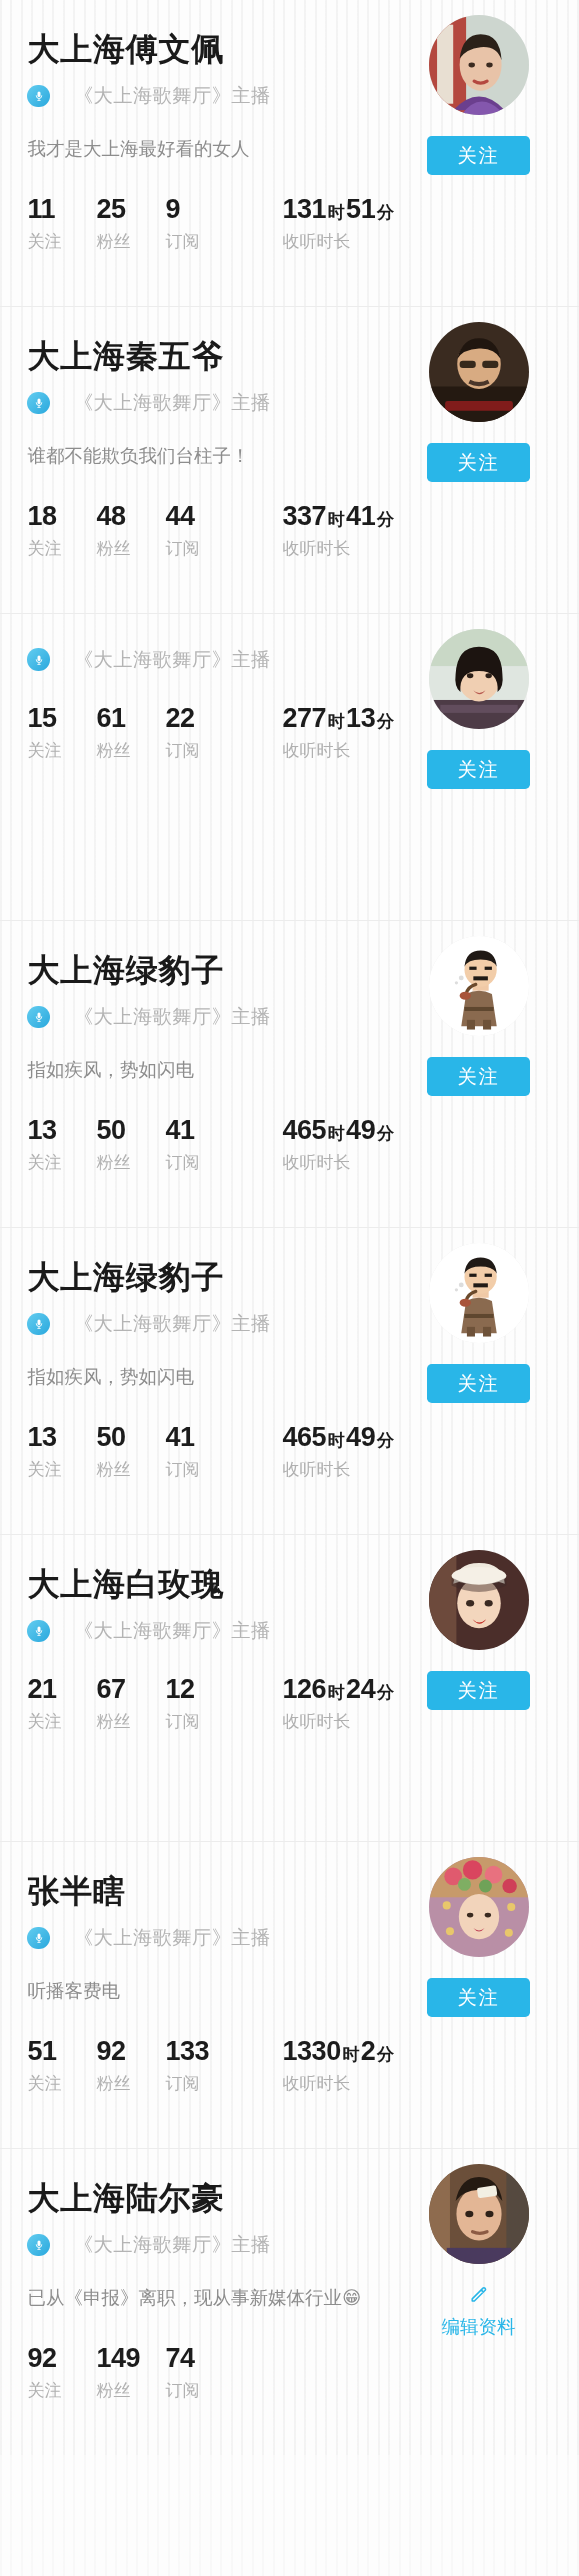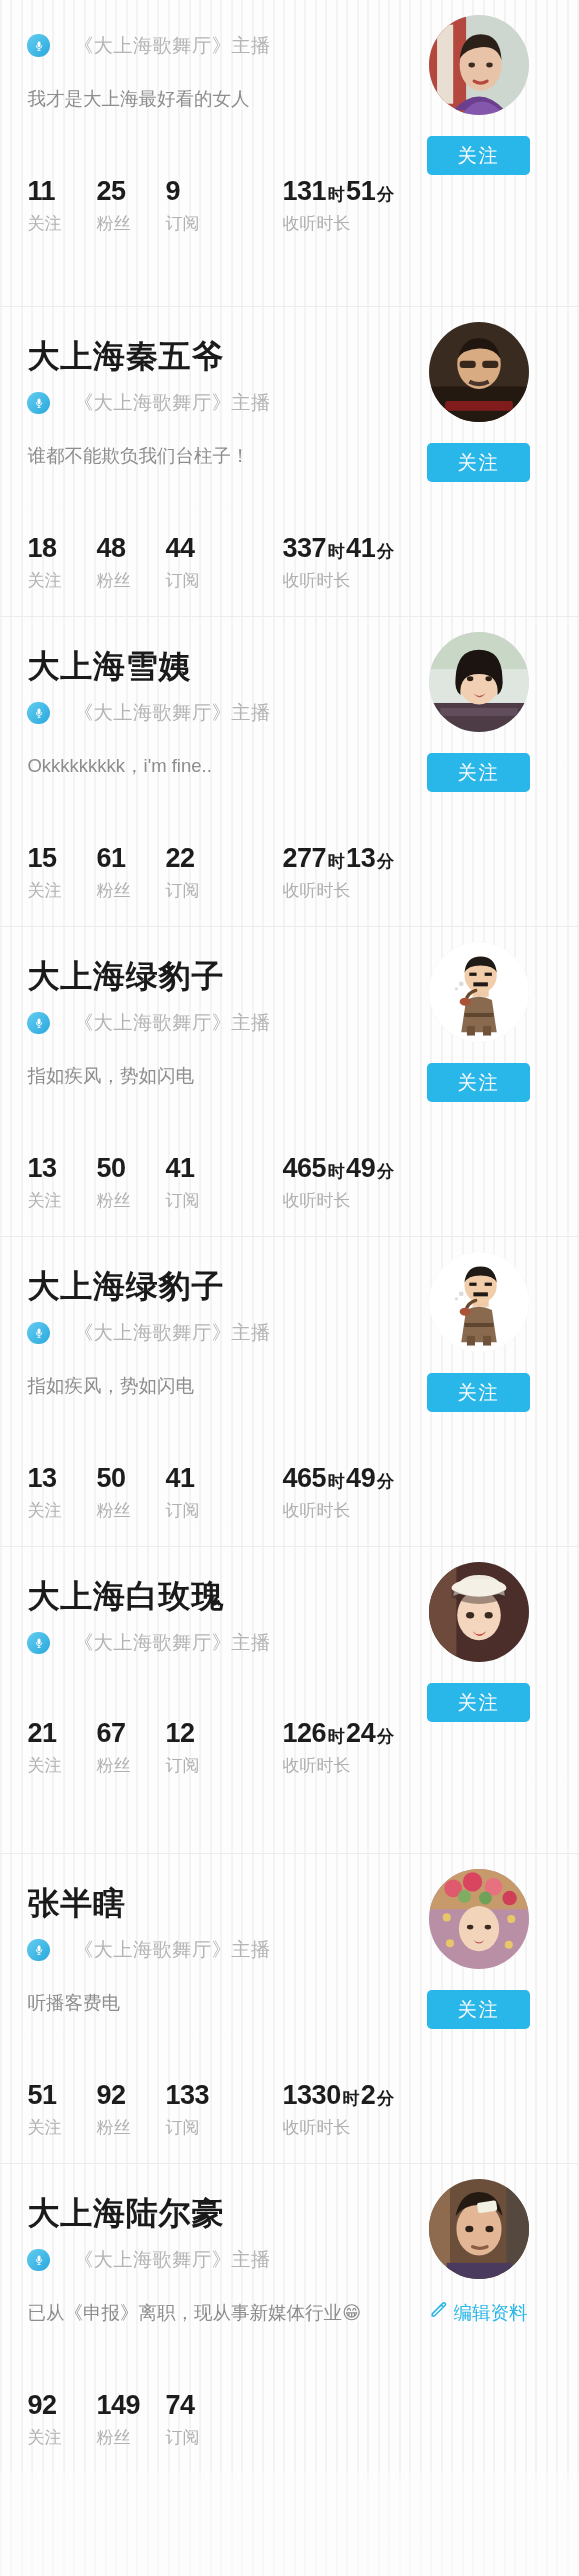--- a/index.html
+++ b/index.html
@@ -79,20 +79,21 @@
 
   .edit-link {
     margin-top:21px;
     display:flex;
     align-items:center;
     gap:4.8px;
     color:#29b6e8;
     font-size:18.5px;
     cursor:pointer;
     white-space:nowrap;
+    flex-direction:column;
   }
   .edit-link svg { width:19.3px; height:19.3px; flex:none; }
 
   
   .left-col {
     width:403px;
     padding-left:6.4px;
   }
 
   .uname {
@@ -139,21 +140,21 @@
   }
 
   
   .stats {
     position:relative;
     display:flex;
     align-items:flex-start;
     margin-top:31px;
     padding-left:6.4px;
   }
-  .stat { width:69px; flex:none;margin-top:32px; }
+  .stat { width:69px; flex:none; }
   .stat.duration { width:auto; margin-left:48px; }
 
   .stat-num {
     font-size:27px;
     font-weight:bold;
     color:#1c1c1c;
     line-height:1.06;
     letter-spacing:-0.4px;
     white-space:nowrap;
   }
@@ -189,20 +190,21 @@
        <ellipse cx="64" cy="62" rx="26" ry="32" fill="#e8c3a8"></ellipse>
        <path d="M38 54 q4 -30 26 -30 q24 0 26 32 q-6 -18 -26 -16 q-18 2 -26 14z" fill="#2b2119"></path>
        <ellipse cx="53" cy="62" rx="4" ry="3" fill="#3a2a20"></ellipse>
        <ellipse cx="75" cy="62" rx="4" ry="3" fill="#3a2a20"></ellipse>
        <path d="M56 82 q8 5 16 0" stroke="#b4483f" stroke-width="4" fill="none" stroke-linecap="round"></path>
             </svg>
           </div>
         <button class="follow-btn">关注</button>
       </div>
       <div class="left-col">
+        <div class="uname">大上海傅文佩</div>
         <div class="role-row">
           <span class="mic-badge">
               <svg viewBox="0 0 24 24" aria-hidden="true">
                 <rect x="9" y="3" width="6" height="11" rx="3" fill="#ffffff"></rect>
                 <path d="M6.5 11.5a5.5 5.5 0 0 0 11 0" stroke="#ffffff" stroke-width="1.8" fill="none" stroke-linecap="round"></path>
                 <rect x="11.1" y="16.5" width="1.8" height="4" fill="#ffffff"></rect>
                 <rect x="8.5" y="20" width="7" height="1.7" rx="0.8" fill="#ffffff"></rect>
               </svg>
             </span>
           <span class="role-text">《大上海歌舞厅》主播</span>
@@ -293,33 +295,31 @@
        <path d="M33 56 q2 -34 29 -34 q28 0 29 34 q2 16 -6 22 q2 -26 -23 -26 q-25 0 -23 26 q-8 -6 -6 -22z" fill="#1c1410"></path>
        <ellipse cx="51" cy="58" rx="4" ry="3" fill="#2b1f18"></ellipse>
        <ellipse cx="74" cy="58" rx="4" ry="3" fill="#2b1f18"></ellipse>
        <path d="M55 76 q7 7 15 0 q-7 10 -15 0z" fill="#b7584f"></path>
        <rect x="14" y="94" width="96" height="10" fill="#6b5567" opacity="0.7"></rect>
             </svg>
           </div>
         <button class="follow-btn">关注</button>
       </div>
       <div class="left-col">
-        <div class="uname">大上海雪姨</div>
-        <div class="role-row">
-          <span class="mic-badge">
-              <svg viewBox="0 0 24 24" aria-hidden="true">
-                <rect x="9" y="3" width="6" height="11" rx="3" fill="#ffffff"></rect>
-                <path d="M6.5 11.5a5.5 5.5 0 0 0 11 0" stroke="#ffffff" stroke-width="1.8" fill="none" stroke-linecap="round"></path>
-                <rect x="11.1" y="16.5" width="1.8" height="4" fill="#ffffff"></rect>
-                <rect x="8.5" y="20" width="7" height="1.7" rx="0.8" fill="#ffffff"></rect>
-              </svg>
-            </span>
-          <span class="role-text">《大上海歌舞厅》主播</span>
-        </div>
-        <div class="bio">Okkkkkkkkk，i'm fine..</div>
+        <div class="role-row">
+          <span class="mic-badge">
+              <svg viewBox="0 0 24 24" aria-hidden="true">
+                <rect x="9" y="3" width="6" height="11" rx="3" fill="#ffffff"></rect>
+                <path d="M6.5 11.5a5.5 5.5 0 0 0 11 0" stroke="#ffffff" stroke-width="1.8" fill="none" stroke-linecap="round"></path>
+                <rect x="11.1" y="16.5" width="1.8" height="4" fill="#ffffff"></rect>
+                <rect x="8.5" y="20" width="7" height="1.7" rx="0.8" fill="#ffffff"></rect>
+              </svg>
+            </span>
+          <span class="role-text">《大上海歌舞厅》主播</span>
+        </div>
       </div>
       <div class="stats">
         <div class="stat">
           <div class="stat-num">15</div>
           <div class="stat-label">关注</div>
         </div>
         <div class="stat">
           <div class="stat-num">61</div>
           <div class="stat-label">粉丝</div>
         </div>

